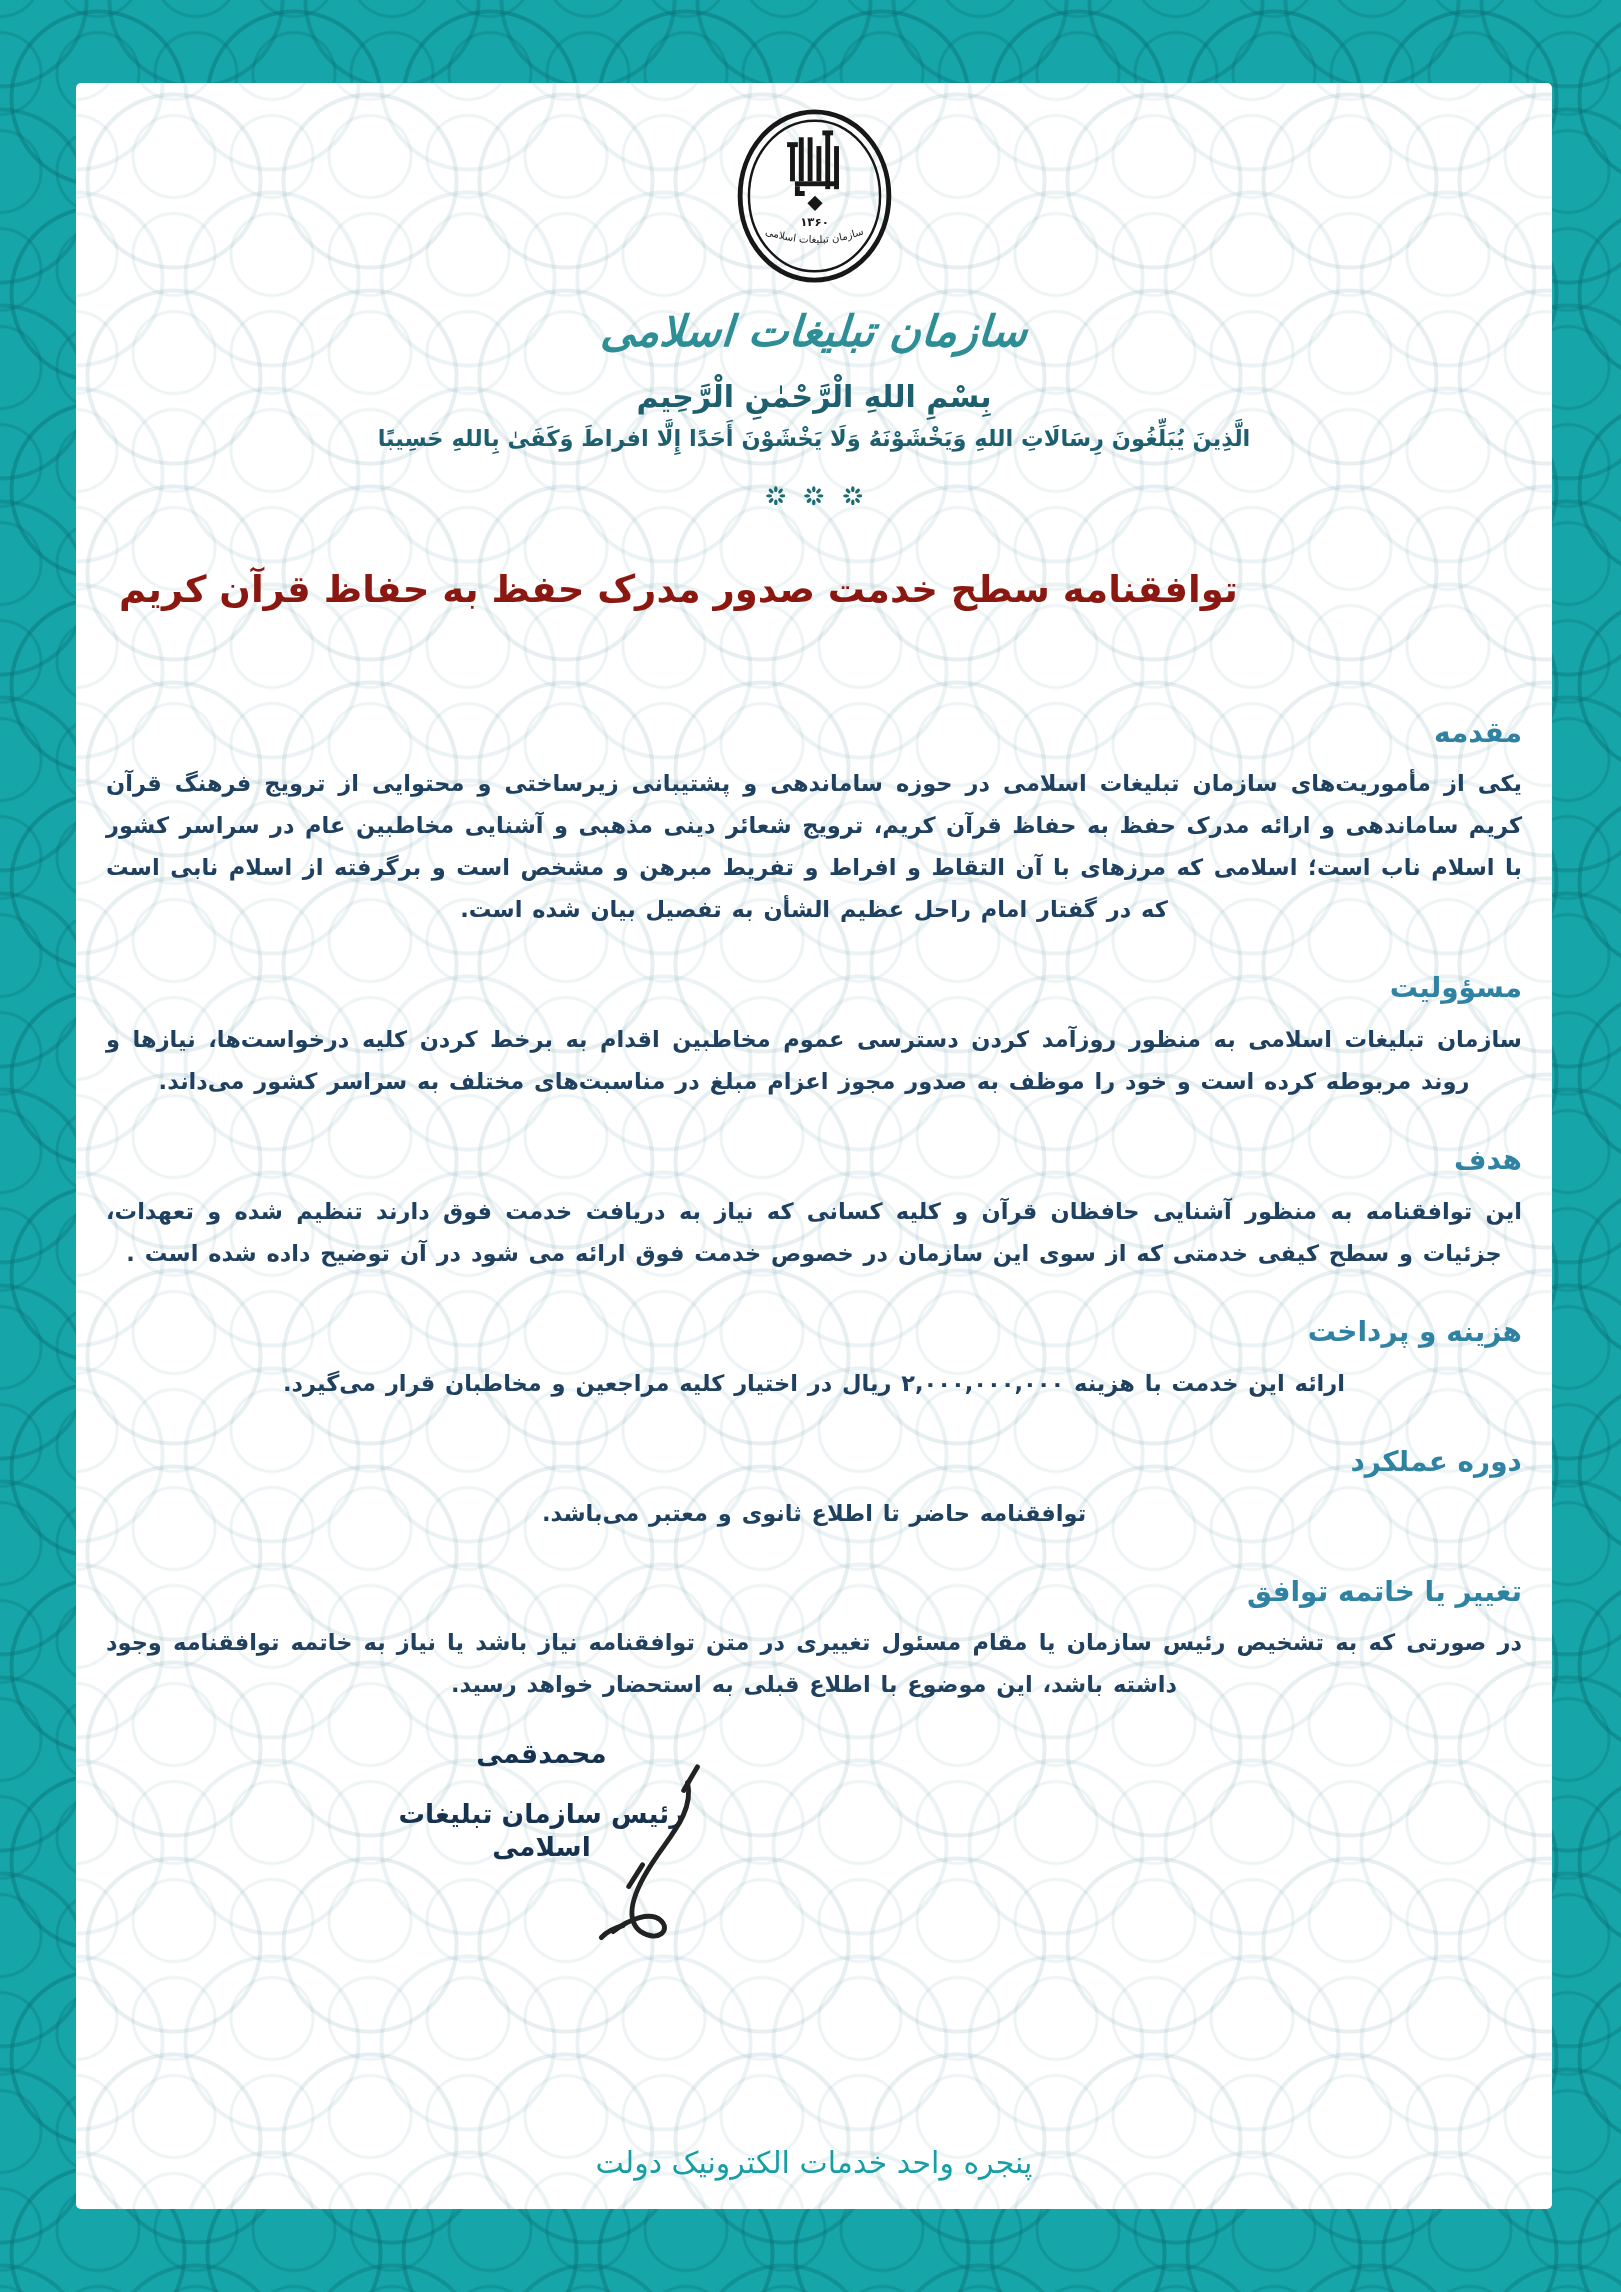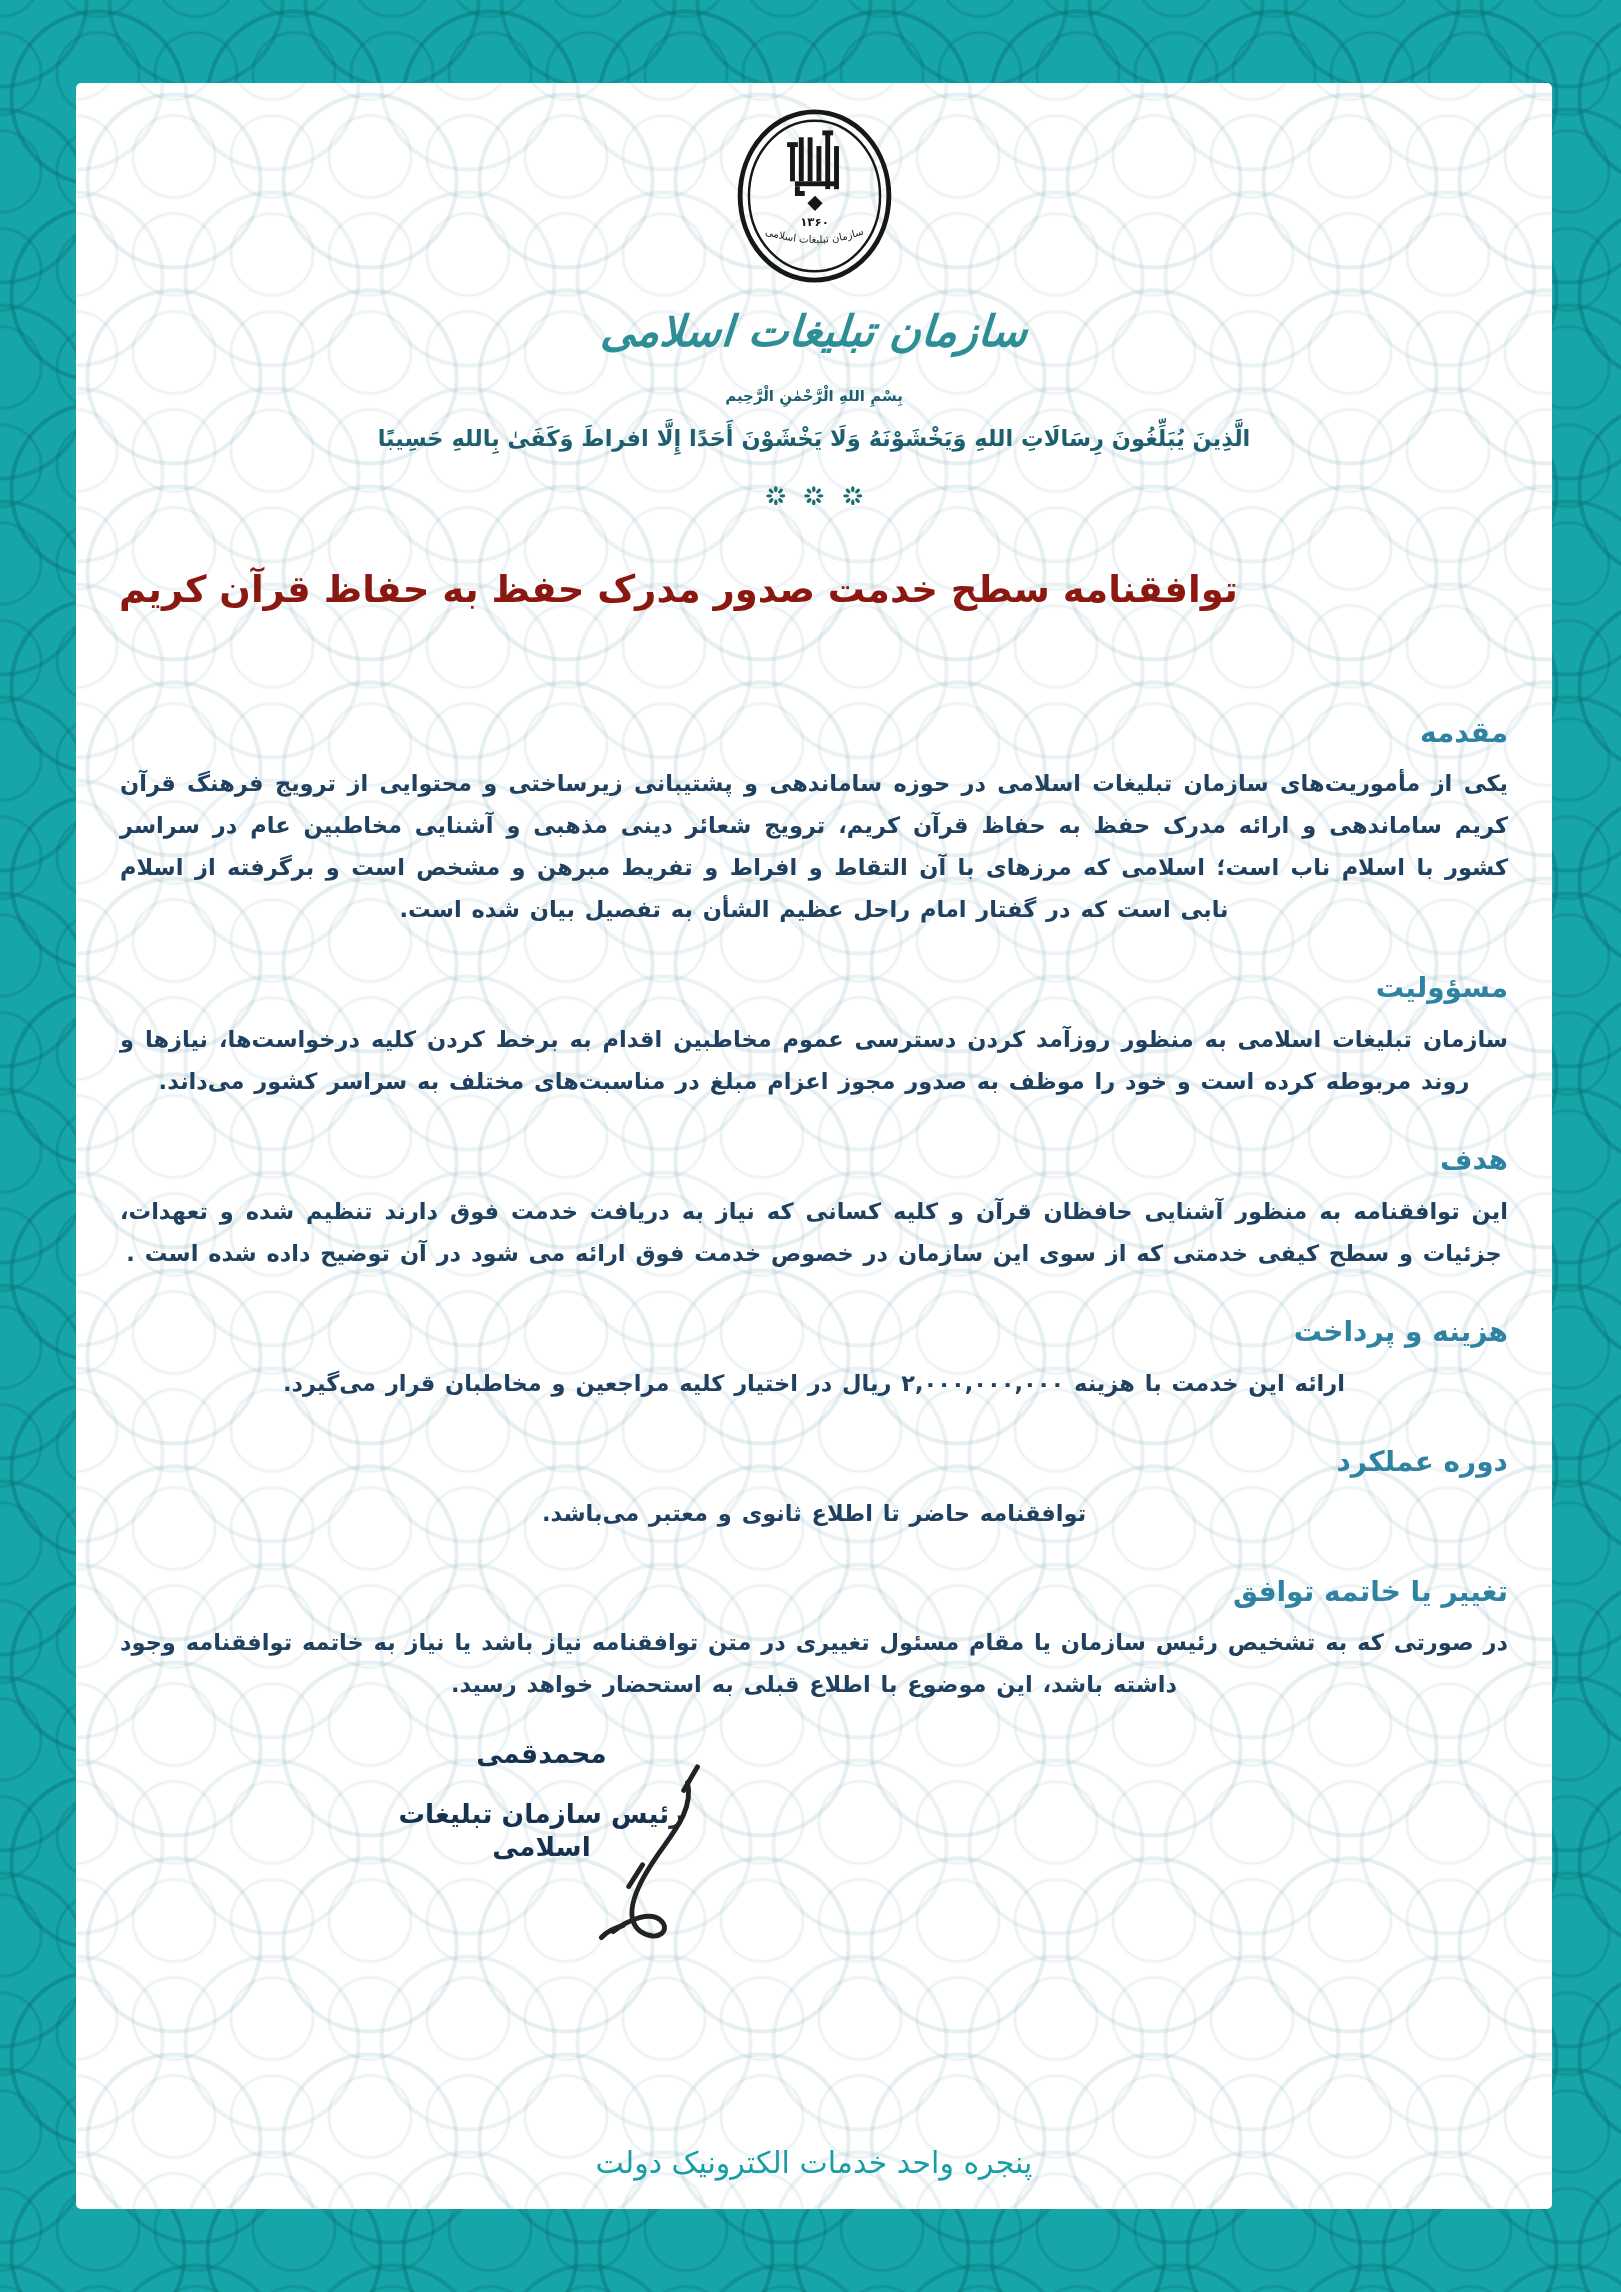--- a/index.html
+++ b/index.html
@@ -46,34 +46,34 @@
   }
   .emblem{display:block;margin:21.6px auto 0;width:165px;height:182px;}
   .brand-calligraphy{
     margin-top:3.9px;text-align:center;
     font-size:43px;font-weight:bold;font-style:italic;
     color:var(--calligraphy-teal,#2e8e95);
     transform:skewX(-4deg);letter-spacing:1px;line-height:82px;
   }
   .bismillah{
     margin-top:7.8px;text-align:center;
-    font-size:15px;font-weight:bold;color:var(--verse-teal,#1d5f6e);line-height:33px;
+    font-size:30px;font-weight:bold;color:var(--verse-teal,#1d5f6e);line-height:33px;
   }
   .verse{
     margin-top:8.8px;text-align:center;
     font-size:22.5px;font-weight:bold;color:var(--verse-teal,#1d5f6e);line-height:33px;
   }
   .ornament{margin-top:29px;text-align:center;height:21.6px;line-height:21.6px;}
   .ornament svg{margin:0 6.9px;vertical-align:middle;}
   .doc-title{
     margin:57px 43px 0;text-align:left;
     font-size:37px;font-weight:bold;color:var(--title-red,#8b1810);
     letter-spacing:-1px;line-height:53px;
   }
-  .content{padding:0 44px;}
+  .content{padding:0 30px;}
   .section-heading{
     margin:37px 0 9.8px;text-align:right;
     font-size:28px;font-weight:bold;color:var(--heading-blue,#2f82a2);
     line-height:41px;letter-spacing:-0.5px;
   }
   .content section:first-child .section-heading{margin-top:96px;}
   .section-body{
     margin:0;text-align:justify;text-align-last:center;
     font-size:22.5px;font-weight:bold;color:var(--body-navy,#20405f);
     line-height:42px;word-spacing:2px;

